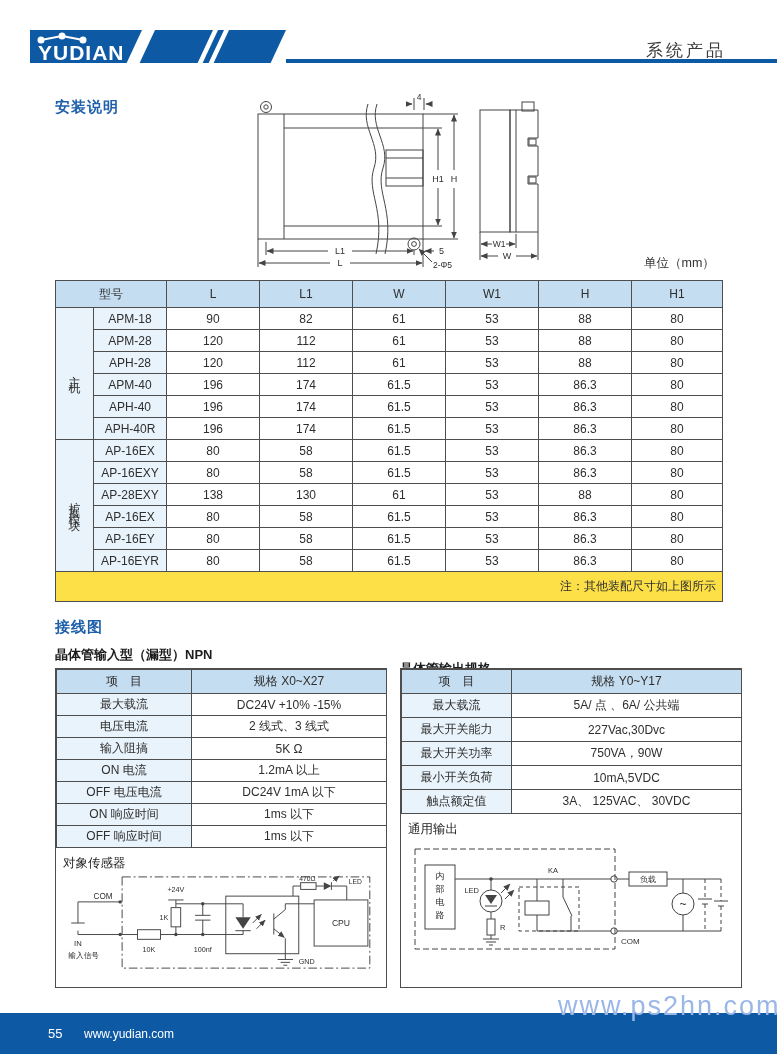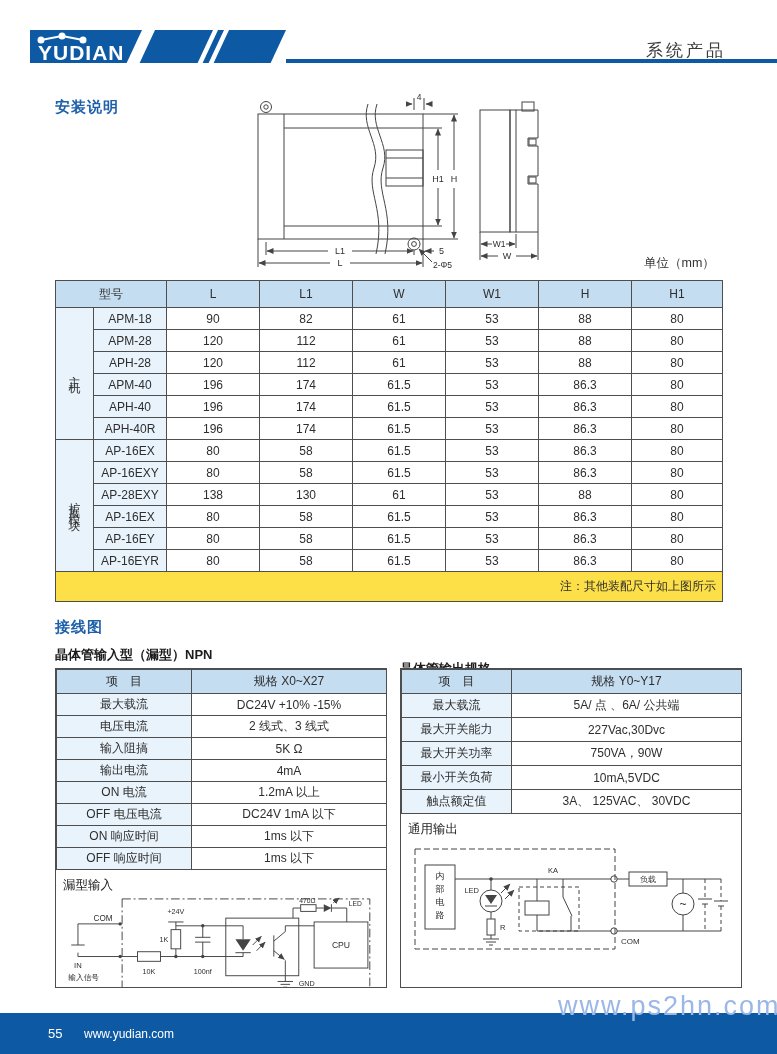--- a/index.html
+++ b/index.html
@@ -317,42 +317,38 @@
           </tr>
           <tr>
             <td class="item-cell">电压电流</td>
             <td>2 线式、3 线式</td>
           </tr>
           <tr>
             <td class="item-cell">输入阻搞</td>
             <td>5K Ω</td>
           </tr>
           <tr>
-            <td class="item-cell">输出电流</td>
-            <td>4mA</td>
-          </tr>
-          <tr>
             <td class="item-cell">ON 电流</td>
             <td>1.2mA 以上</td>
           </tr>
           <tr>
             <td class="item-cell">OFF 电压电流</td>
             <td>DC24V 1mA 以下</td>
           </tr>
           <tr>
             <td class="item-cell">ON 响应时间</td>
             <td>1ms 以下</td>
           </tr>
           <tr>
             <td class="item-cell">OFF 响应时间</td>
             <td>1ms 以下</td>
           </tr>
         </tbody>
     </table>
-    <div class="diag-label">漏型输入</div>
+    <div class="diag-label">对象传感器</div>
     <svg class="draw" style="margin:2px auto 0" width="322" height="96" viewBox="0 0 322 100">
       <rect x="58" y="2" width="258" height="95" stroke-dasharray="9 3 2 3"></rect>
       <text x="48" y="25" font-size="8.5" text-anchor="end">COM</text>
       <line x1="12" y1="28" x2="56" y2="28"></line>
         <circle cx="56" cy="28" r="1.8" class="fil"></circle>
       <line x1="12" y1="28" x2="12" y2="50"></line>
       <line x1="5" y1="50" x2="19" y2="50"></line>
       <line x1="12" y1="58" x2="12" y2="62"></line>
       <line x1="12" y1="62" x2="74" y2="62"></line>
         <circle cx="56" cy="62" r="1.8" class="fil"></circle>

